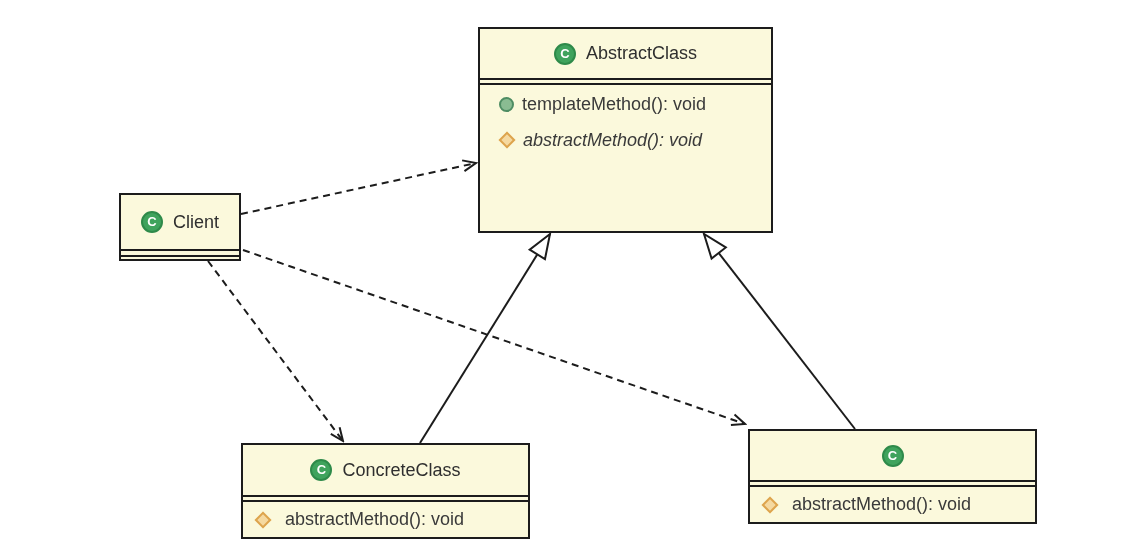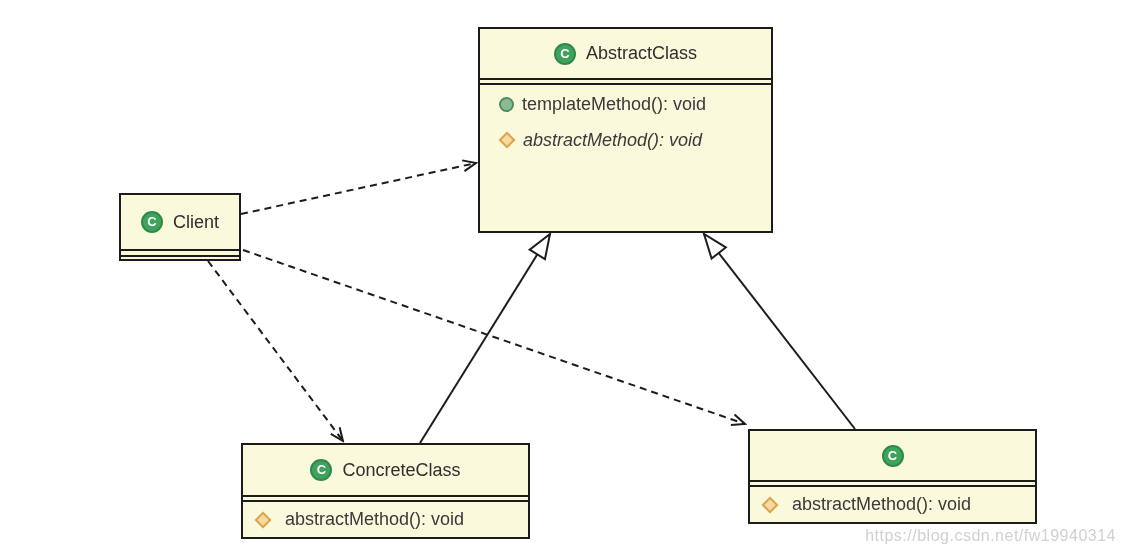--- a/index.html
+++ b/index.html
@@ -145,15 +145,14 @@
     </div>
     <div class="sep"></div>
     <div class="methods" style="padding-top:0;">
       <div class="mrow fill">
         <span class="micon diamond"></span>
         <span class="mtext">abstractMethod(): void</span>
       </div>
     </div>
   </div>
 
-  <div id="watermark">https://blog.csdn.net/fw19940314</div>
 
 </div>
 
 </body></html>

